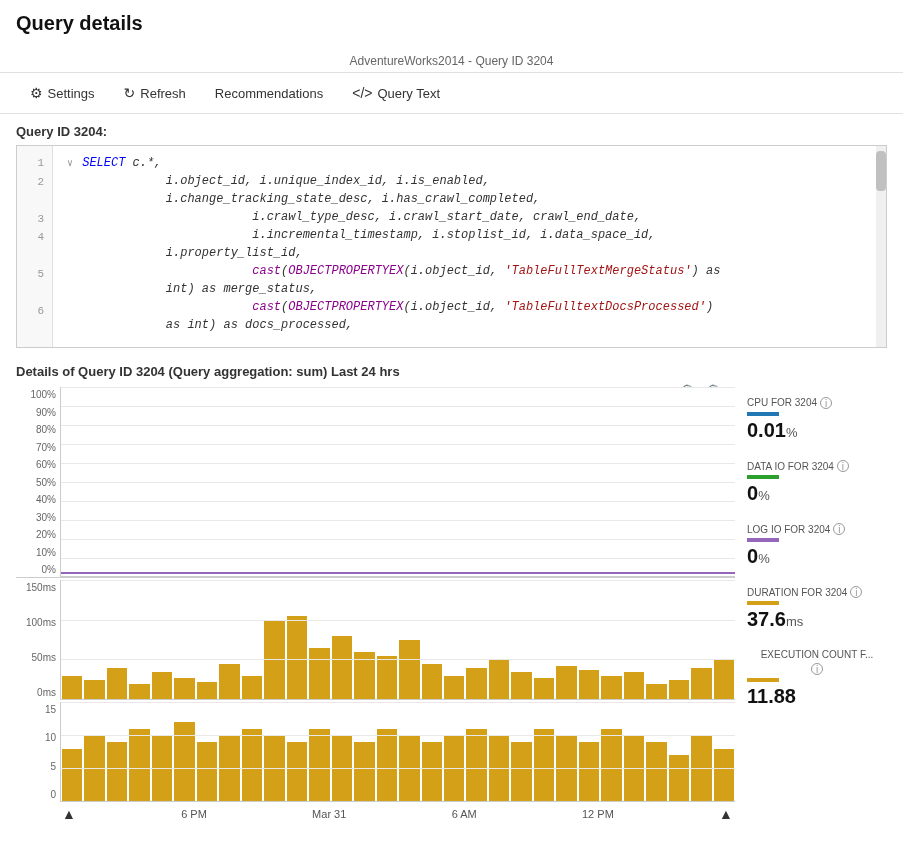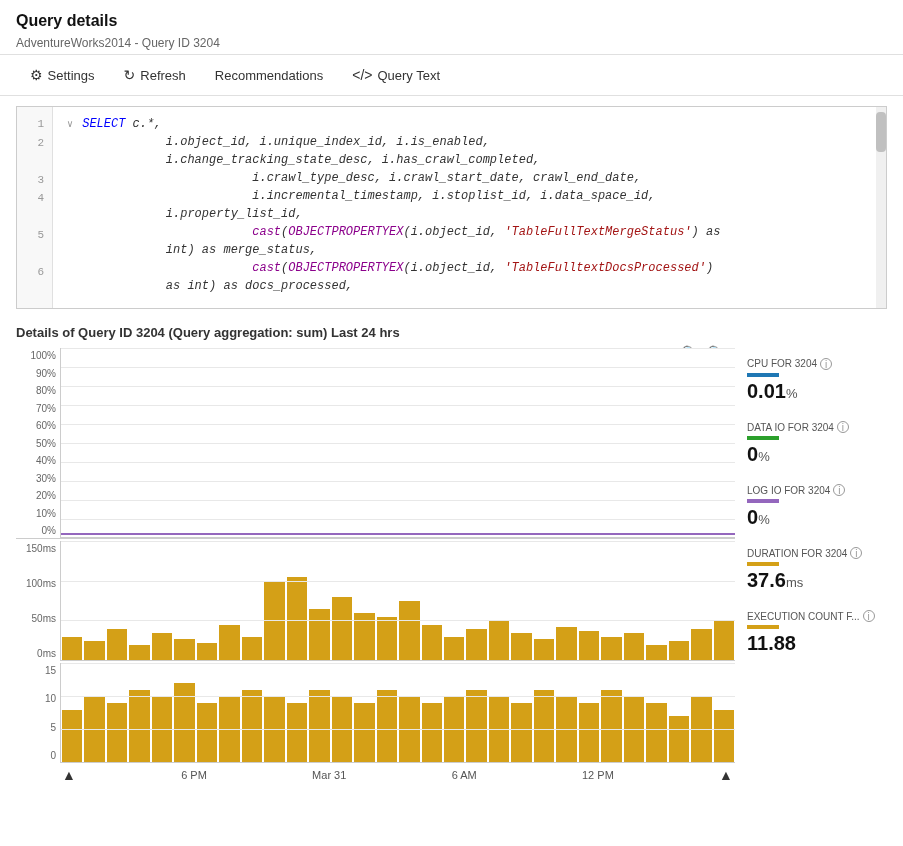--- a/index.html
+++ b/index.html
@@ -1,20 +1,20 @@
 <!DOCTYPE html>
 <html><head>
   <meta charset="utf-8">
   <style>
     * { box-sizing: border-box; margin: 0; padding: 0; }
     body { font-family: 'Segoe UI', Arial, sans-serif; font-size: 13px; background: #fff; color: #333; width: 903px; min-height: 846px; overflow-x: hidden; }
 
     .title-bar { padding: 12px 16px 4px 16px; }
-    .title-bar h1 { font-size: 16px; font-weight: 600; color: #111; }
-    .title-bar .subtitle { font-size: 12px; color: #666; margin-top: 6px; }
+    .title-bar h1 { font-size: 20px; font-weight: 600; color: #111; }
+    .title-bar .subtitle { font-size: 12px; color: #666; margin-top: 19px; text-align: center; }
 
     .toolbar { display: flex; align-items: center; gap: 0; padding: 6px 16px; border-bottom: 1px solid #e0e0e0; border-top: 1px solid #e0e0e0; }
     .toolbar-btn { display: flex; align-items: center; gap: 5px; padding: 6px 14px; cursor: pointer; font-size: 13px; color: #333; background: none; border: none; border-right: 1px solid transparent; }
     .toolbar-btn .icon { font-size: 14px; }
 
     .query-section { padding: 10px 16px 0 16px; }
     .query-label { font-size: 13px; font-weight: 600; margin-bottom: 6px; }
 
     .code-editor { border: 1px solid #ccc; background: #fff; font-family: 'Courier New', monospace; font-size: 12px; overflow: hidden; position: relative; margin-bottom: 16px; }
     .code-editor-inner { display: flex; overflow-y: auto; max-height: 220px; }
@@ -67,20 +67,21 @@
   <button class="toolbar-btn">
     <span>Recommendations</span>
   </button>
   <button class="toolbar-btn">
     <span class="icon">&lt;/&gt;</span>
     <span>Query Text</span>
   </button>
 </div>
 
 <div class="query-section">
+  <div class="query-label">Query ID 3204:</div>
   <div class="code-editor">
     <div class="code-editor-inner">
       <div class="line-numbers">
         <div>1</div>
         <div>2</div>
         <div>&nbsp;</div>
         <div>3</div>
         <div>4</div>
         <div>&nbsp;</div>
         <div>5</div>
@@ -289,21 +290,21 @@
       <div class="legend-item" style="margin-bottom:18px;">
         <div style="font-size:10px;color:#555;display:flex;align-items:center;gap:3px;">
           <span>DURATION FOR 3204</span>
           <span style="font-size:10px;color:#999;border:1px solid #999;border-radius:50%;width:12px;height:12px;display:inline-flex;align-items:center;justify-content:center;">i</span>
         </div>
         <div style="height:4px;width:32px;background:#d4a017;margin:3px 0;"></div>
         <span style="font-size:20px;font-weight:700;color:#111;">37.6</span><span style="font-size:13px;color:#555;">ms</span>
       </div>
 
       <div class="legend-item">
-        <div style="font-size:10px;color:#555;display:flex;align-items:center;gap:3px;">
+        <div style="font-size:10px;color:#555;display:flex;align-items:center;gap:3px;flex-direction:column;">
           <span>EXECUTION COUNT F...</span>
           <span style="font-size:10px;color:#999;border:1px solid #999;border-radius:50%;width:12px;height:12px;display:inline-flex;align-items:center;justify-content:center;">i</span>
         </div>
         <div style="height:4px;width:32px;background:#d4a017;margin:3px 0;"></div>
         <span style="font-size:20px;font-weight:700;color:#111;">11.88</span>
       </div>
     </div>
 
   </div>
 </div>

